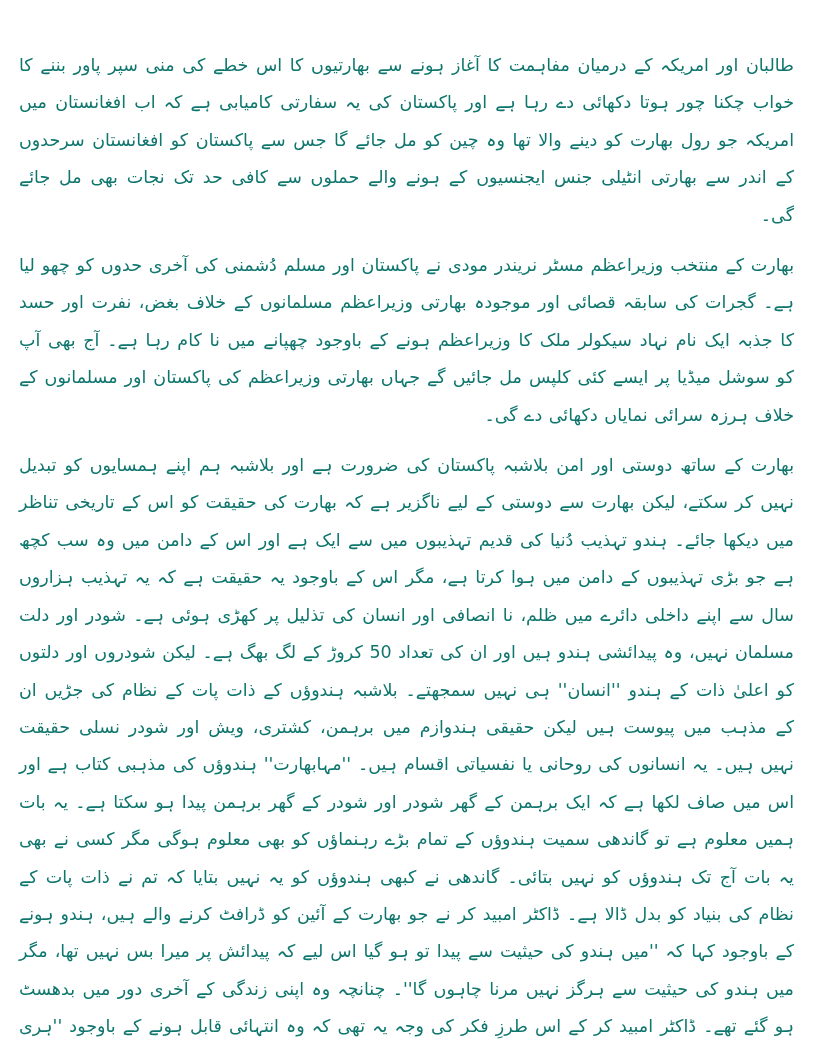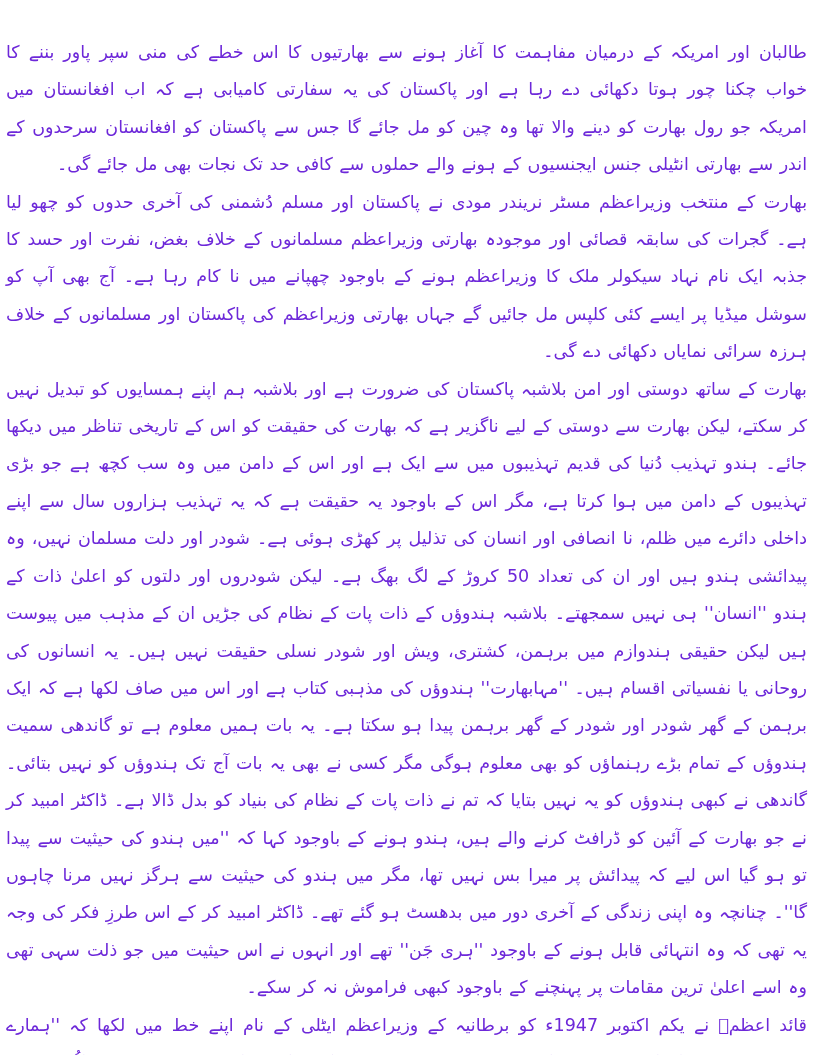--- a/index.html
+++ b/index.html
@@ -18,26 +18,26 @@
     height: 1055px;
     background: #ffffff;
     color: #000000;
     padding: 34px 8px 0 6px;
   }
   .article {
     direction: rtl;
     unicode-bidi: embed;
   }
   .para {
-    margin: 0;
+    margin: 13px;
     padding: 0;
     font-family: "DejaVu Sans", sans-serif;
     font-size: 17.5px;
     line-height: 37.4px;
-    color: #6d28d9;
+    color: #0f766e;
     text-align: justify;
     text-justify: inter-word;
     word-spacing: 1px;
   }
 </style>
 </head>
 <body>
 
 <div class="page">
   <article class="article" dir="rtl" lang="ur">

